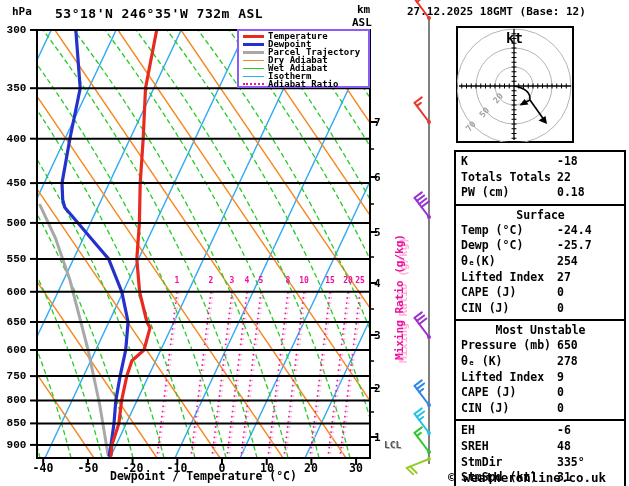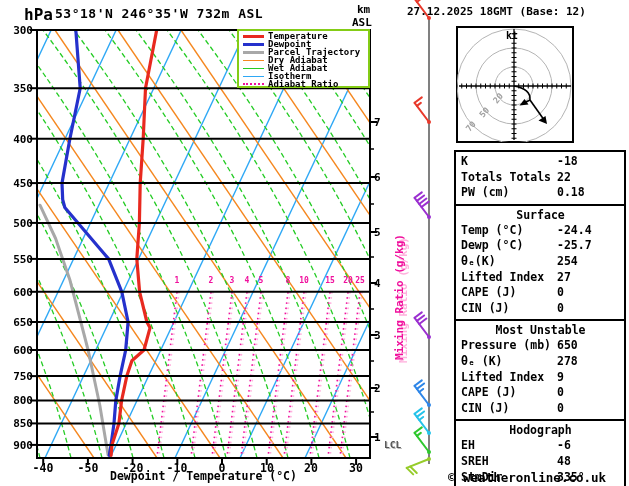--- a/index.html
+++ b/index.html
@@ -2,39 +2,39 @@
 <html><head>
 <meta charset="utf-8">
 <style>
   html,body{margin:0;padding:0;background:#fff;}
   #stage{position:relative;width:629px;height:486px;background:#fff;overflow:hidden;
          font-family:"DejaVu Sans Mono","Liberation Mono",monospace;color:#000;}
   #skewt-svg{position:absolute;left:0;top:0;z-index:1;}
   .abs{position:absolute;z-index:3;white-space:nowrap;}
   .b{font-weight:bold;}
   .title{left:55px;top:6px;font-size:13px;letter-spacing:.5px;}
-  .hpa{left:12px;top:5px;font-size:16px;margin-left:12px;}
+  .hpa{left:12px;top:5px;font-size:11px;}
   .km{left:357px;top:3px;font-size:11px;}
   .asl{left:352px;top:16px;font-size:11px;text-align:right;}
   .datetime{left:407px;top:5px;font-size:11px;}
   .xlabel{left:110px;top:469px;font-size:11.5px;}
   .footer{left:448px;top:470px;font-size:12.5px;}
-  .kt{left:462px;top:30px;font-size:10px;z-index:4;padding-left:44px;}
+  .kt{left:462px;top:30px;font-size:14px;z-index:4;padding-left:44px;}
   .lcl{left:384px;top:439px;font-size:9.5px;color:#555;text-shadow:1px 1px 0 #bbb;}
-  .plabel{position:absolute;left:0;width:33px;text-align:right;font-size:11px;font-weight:bold;z-index:3;}
+  .plabel{position:absolute;left:0;width:33px;text-align:center;font-size:11px;font-weight:bold;z-index:3;font-family:Liberation Mono, monospace;}
   .tlabel{position:absolute;top:461px;width:40px;text-align:center;font-size:11.5px;font-weight:bold;z-index:3;}
   .klabel{position:absolute;left:374px;width:22px;font-size:11px;font-weight:bold;z-index:3;}
   .mxlabel{position:absolute;top:276px;width:20px;margin-left:-10px;text-align:center;
            font-size:8px;font-weight:bold;color:#f0109d;z-index:3;}
   .mixaxis{left:399px;top:297px;transform:translate(-50%,-50%) rotate(-90deg);
            font-size:11px;font-weight:bold;color:#f0109d;z-index:3;}
   .mixaxis-echo{left:403px;top:300px;transform:translate(-50%,-50%) rotate(-90deg);
            font-size:11px;font-weight:bold;color:#ffb0dd;z-index:2;}
   #legend{position:absolute;left:237px;top:29px;width:133px;height:59px;background:#fff;
-          border:2px solid #84cc16;box-sizing:border-box;z-index:4;padding:1px 0 0 4px;}
+          border:2px solid #8b5cf6;box-sizing:border-box;z-index:4;padding:1px 0 0 4px;}
   .lrow{display:flex;align-items:center;height:8px;}
   .lsample{width:21px;margin-right:4px;flex:none;}
   .llabel{font-size:9px;font-weight:bold;line-height:8px;}
   #indices-panel{position:absolute;left:454px;top:150px;width:172px;z-index:3;}
   .sec{border:2px solid #000;background:#fff;box-sizing:border-box;padding:2px 4px 3px 5px;margin-top:-2px;}
   .sec:first-child{margin-top:0;}
   .sec-h{text-align:center;font-size:11.5px;font-weight:bold;line-height:15px;}
   .row{display:flex;font-size:11.5px;font-weight:bold;line-height:15.6px;}
   .lab{flex:none;width:96px;}
   .val{flex:none;}
@@ -449,21 +449,20 @@
         <div class="row">
           <span class="lab">CAPE (J)</span>
           <span class="val">0</span>
         </div>
         <div class="row">
           <span class="lab">CIN (J)</span>
           <span class="val">0</span>
         </div>
       </div>
       <div class="sec">
-        <div class="sec-h">Hodograph</div>
         <div class="row">
           <span class="lab">EH</span>
           <span class="val">-6</span>
         </div>
         <div class="row">
           <span class="lab">SREH</span>
           <span class="val">48</span>
         </div>
         <div class="row">
           <span class="lab">StmDir</span>

